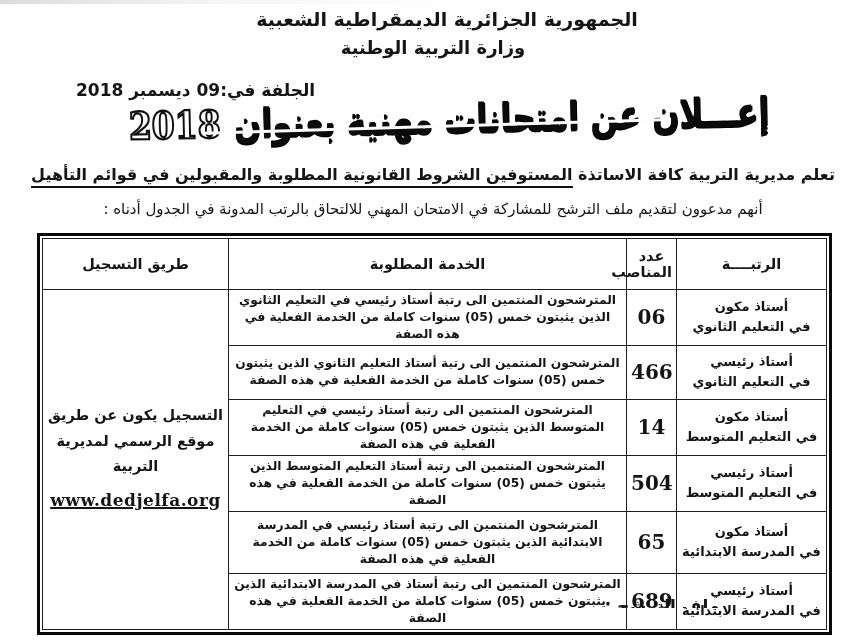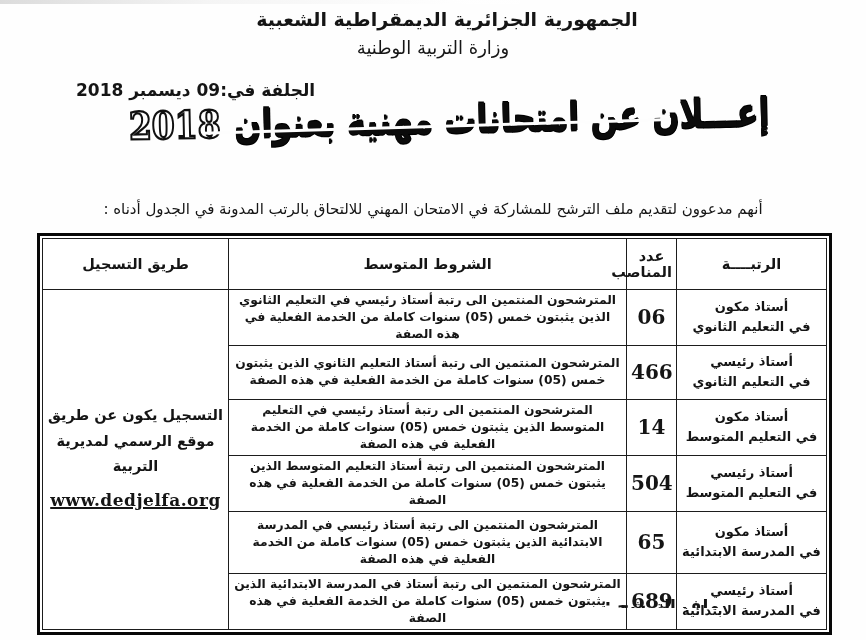--- a/index.html
+++ b/index.html
@@ -8,21 +8,21 @@
     background:#fefefe;color:#151515;
     font-family:"DejaVu Sans","Liberation Sans",sans-serif;
   }
   .page{position:absolute;inset:0;direction:rtl;}
   .page::before{content:"";position:absolute;top:0;left:0;width:60%;height:4px;
     background:linear-gradient(90deg,#c9c9c9,#efefef 40%,#fff 90%);opacity:.65;}
 
   .hdr1{position:absolute;top:8px;left:0;right:0;text-align:center;
     font-size:19px;font-weight:bold;transform:translateX(14px);}
   .hdr2{position:absolute;top:37px;left:0;right:0;text-align:center;
-    font-size:18px;font-weight:normal;transform:translateX(0px);}
+    font-size:18px;font-weight:bold;transform:translateX(0px);}
   .directorate{position:absolute;top:64px;right:92px;font-size:17.5px;font-weight:bold;}
   .dateline{position:absolute;top:80px;left:76px;font-size:17px;font-weight:bold;}
 
   .banner{position:absolute;top:100px;left:0;right:0;text-align:center;
     transform:rotate(-1.3deg) translateX(12px);white-space:nowrap;}
   .banner-text{display:inline-block;font-size:32px;font-weight:900;
     transform:scaleY(1.22);letter-spacing:1px;color:#0b0b0b;
     text-shadow:0 1px 0 #000,1px 0 0 #000,0 -1px 0 #000;}
   .banner-year{display:inline-block;font-size:33px;font-weight:bold;margin:0 8px;
     color:#fff;-webkit-text-stroke:2px #101010;transform:scaleY(1.15);
@@ -62,38 +62,41 @@
   <div class="hdr1">الجمهورية الجزائرية الديمقراطية الشعبية</div>
   <div class="hdr2">وزارة التربية الوطنية</div>
   <div class="dateline">الجلفة في:09 ديسمبر 2018</div>
 
   <div class="banner">
     <span class="banner-text">إعـــلان عن امتحانات مهنية بعنوان</span>
     <span class="banner-year">2018</span>
     <span class="banner-crack"></span>
   </div>
 
+  <div class="intro1">
+    <span>تعلم مديرية التربية كافة الاساتذة </span><span class="u">المستوفين الشروط القانونية المطلوبة والمقبولين في قوائم التأهيل</span>
+  </div>
   <div class="intro2">أنهم مدعوون لتقديم ملف الترشح  للمشاركة في الامتحان المهني للالتحاق بالرتب المدونة في الجدول أدناه :</div>
 
   <div class="table-frame">
     <table>
       <colgroup>
         <col style="width:150px">
           <col style="width:50px">
           <col style="width:398px">
           <col style="width:186px">
       </colgroup>
       <tbody>
           <tr>
         <th>الرتبــــة</th>
         <th>
           <span>عدد</span><br>
           <span>المناصب</span>
         </th>
-        <th>الشروط المتوسط</th>
+        <th>الخدمة المطلوبة</th>
         <th>طريق التسجيل</th>
       </tr>
 
       <tr class="r1">
         <td class="rank">
           <span>أستاذ مكون</span><br>
           <span>في التعليم الثانوي</span>
         </td>
         <td class="num">06</td>
         <td class="cond">المترشحون المنتمين الى رتبة أستاذ رئيسي في التعليم الثانوي الذين يثبتون خمس (05) سنوات كاملة من الخدمة الفعلية في هذه الصفة</td>

